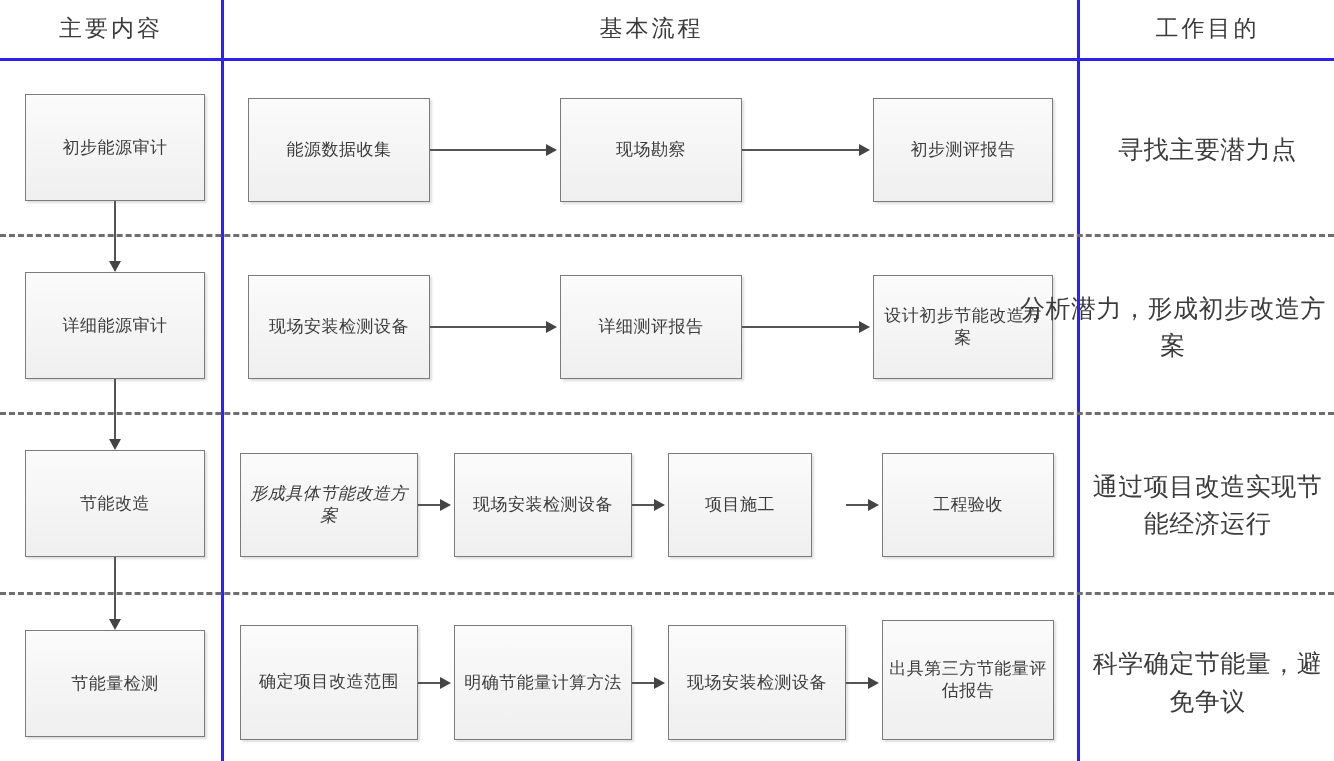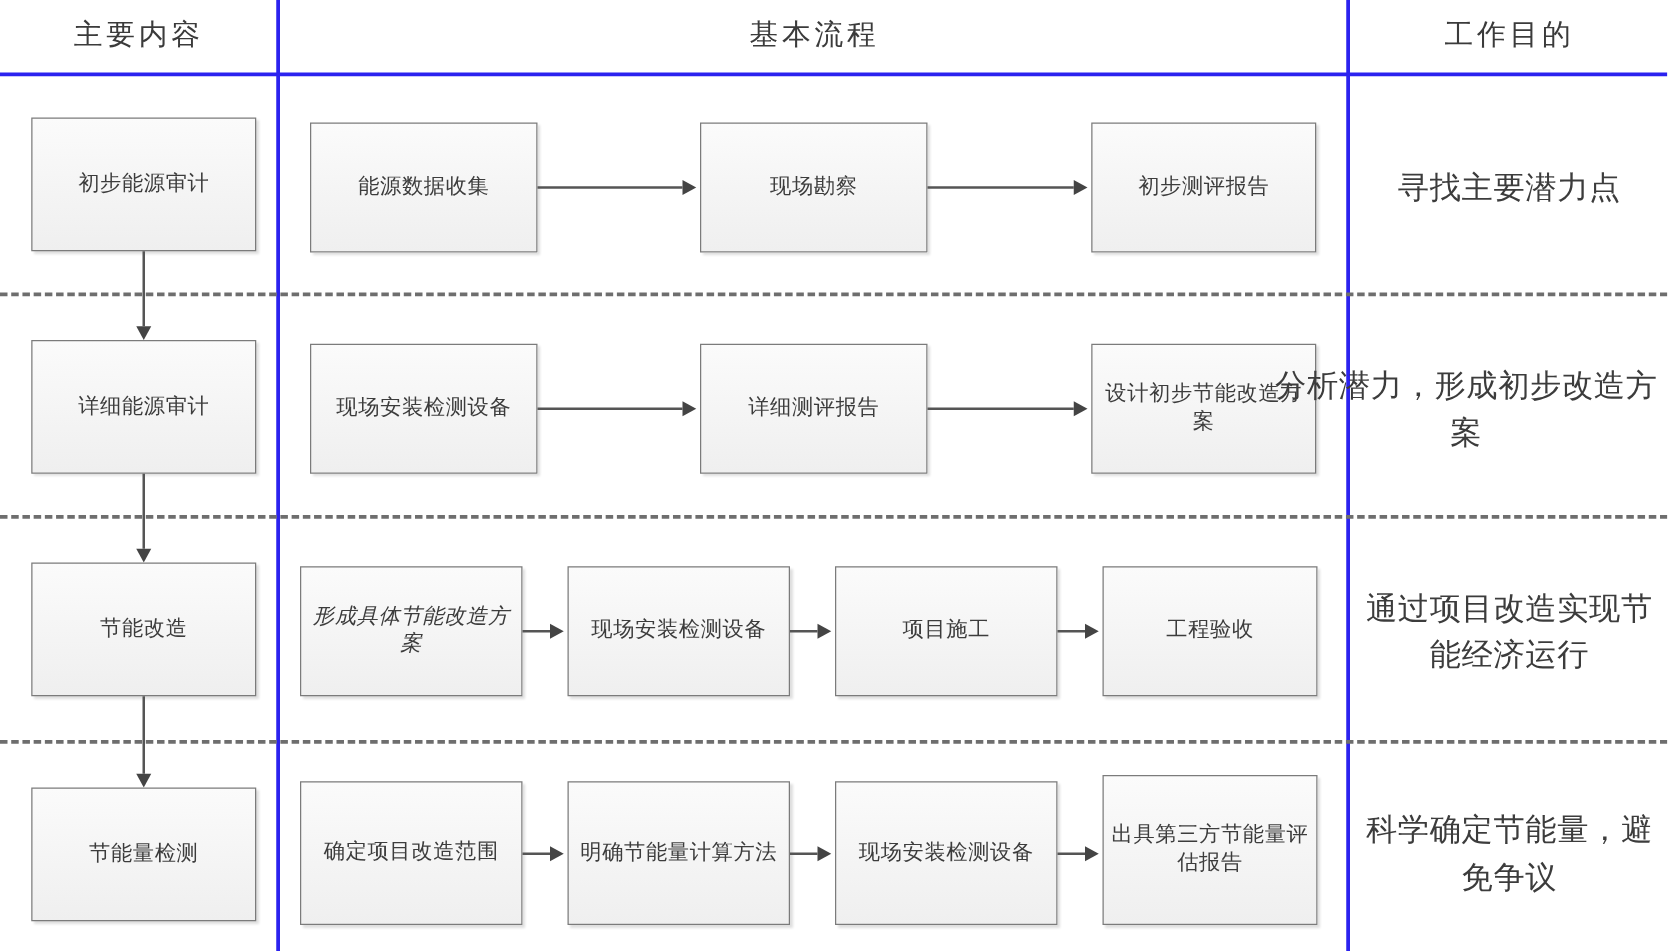--- a/index.html
+++ b/index.html
@@ -195,21 +195,21 @@
   </div>
   <div class="conn-h" style="left:418px; top:504px; width:22px;"></div>
   <div class="arrow-r" style="left:440px; top:499px;"></div>
 
   <div class="node" style="left:454px; top:453px; width:178px; height:104px;">
     <span class="txt">现场安装检测设备</span>
   </div>
   <div class="conn-h" style="left:632px; top:504px; width:22px;"></div>
   <div class="arrow-r" style="left:654px; top:499px;"></div>
 
-  <div class="node" style="left:668px; top:453px; width:178px; height:104px;">
+  <div class="node" style="left:668px; top:453px; width:144px; height:104px;">
     <span class="txt">项目施工</span>
   </div>
   <div class="conn-h" style="left:846px; top:504px; width:22px;"></div>
   <div class="arrow-r" style="left:868px; top:499px;"></div>
 
   <div class="node" style="left:882px; top:453px; width:172px; height:104px;">
     <span class="txt">工程验收</span>
   </div>
 
   <div class="purpose" style="left:1081px; top:453px; width:253px; height:104px;">

